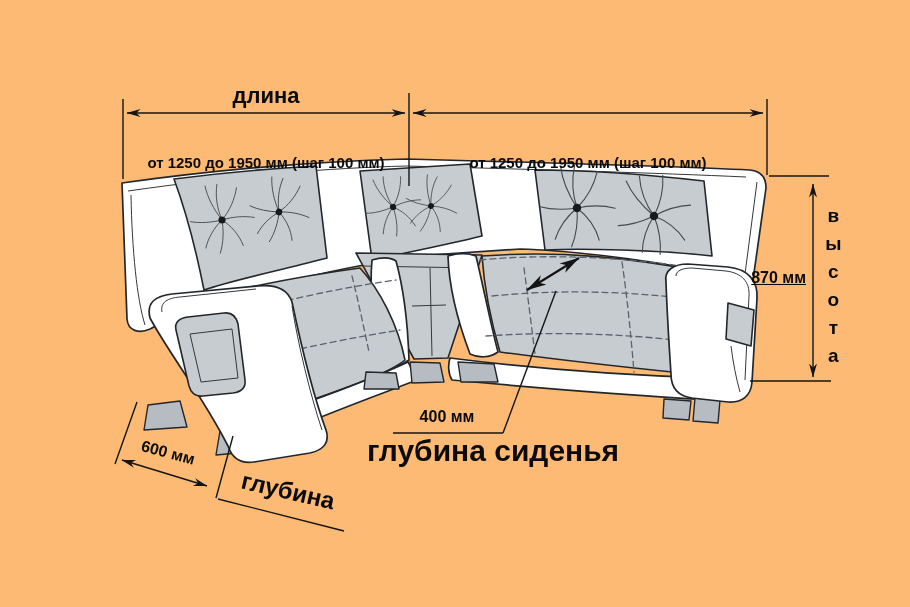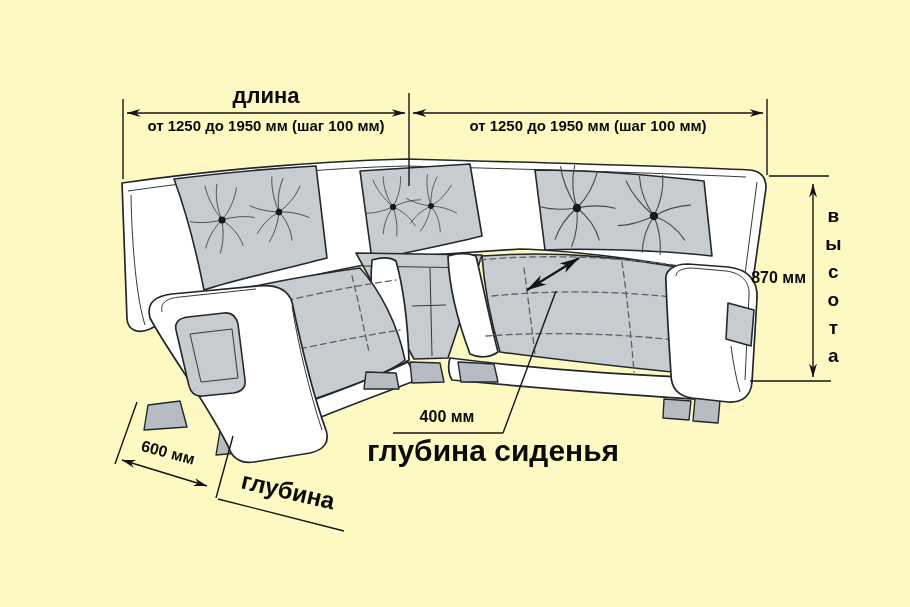--- a/index.html
+++ b/index.html
@@ -1,25 +1,25 @@
 <!DOCTYPE html>
 <html><head>
 <meta charset="utf-8">
 <style>
   html,body{margin:0;padding:0;background:#ffffff;}
   #stage{
-    position:relative;width:910px;height:607px;background:#fef9c3;overflow:hidden;
+    position:relative;width:910px;height:607px;background:#fdba74;overflow:hidden;
     font-family:"Liberation Sans","DejaVu Sans",sans-serif;color:#0b0b0b;
   }
   #stage svg{position:absolute;left:0;top:0;}
   .lbl{position:absolute;font-weight:bold;color:#0b0b0b;white-space:nowrap;line-height:1.1;}
   .center{text-align:center;}
   .right{text-align:right;}
   .dim-title{font-size:22px;}
-  .dim-range{font-size:15px;}
+  .dim-range{font-size:15px;margin-top:37px;}
   .dim-value{font-size:16px;}
   .big-label{font-size:30px;}
   .vertical{
     writing-mode:vertical-rl;text-orientation:upright;
     font-size:19px;letter-spacing:7px;
   }
   .rot15{transform:rotate(15deg);transform-origin:center center;}
   .rot13{transform:rotate(13deg);transform-origin:center center;}
   .fillw{stroke:#23272b;stroke-width:1.7;fill:#ffffff;stroke-linejoin:round;}
   .fillg{stroke:#23272b;stroke-width:1.6;stroke-linejoin:round;}
@@ -169,21 +169,21 @@
       <line class="dimln" x1="122" y1="460" x2="207" y2="486" marker-start="url(#ah)" marker-end="url(#ah)"></line>
       <line class="dimln" x1="218" y1="499" x2="344" y2="531"></line>
     </g>
   </svg>
 
   <div class="lbl dim-title center" style="left:176px;top:84px;width:180px;">длина</div>
   <div class="lbl dim-range center" style="left:121px;top:118px;width:290px;">от 1250 до 1950 мм (шаг 100 мм)</div>
 
   <div class="lbl dim-range center" style="left:443px;top:118px;width:290px;">от 1250 до 1950 мм (шаг 100 мм)</div>
 
-  <div class="lbl dim-value right" style="left:722px;top:269px;width:84px;">870 мм</div>
+  <div class="lbl dim-value right" style="left:722px;top:269px;width:84px;text-decoration:underline;">870 мм</div>
   <div class="lbl vertical" style="left:822px;top:205px;height:160px;">высота</div>
 
   <div class="lbl dim-value center" style="left:387px;top:408px;width:120px;">400 мм</div>
   <div class="lbl big-label" style="left:367px;top:434px;">глубина сиденья</div>
 
   <div class="lbl dim-value center rot15" style="left:118px;top:444px;width:100px;">600 мм</div>
   <div class="lbl big-label center rot13" style="left:226px;top:478px;width:124px;font-size:24px;">глубина</div>
 
 </div>
 

